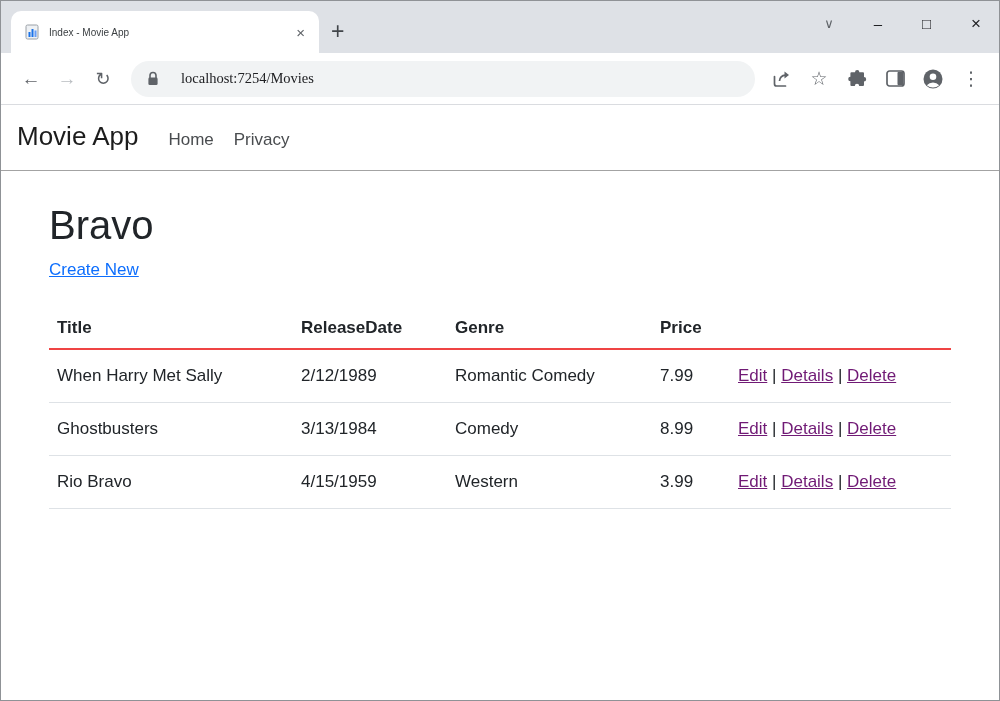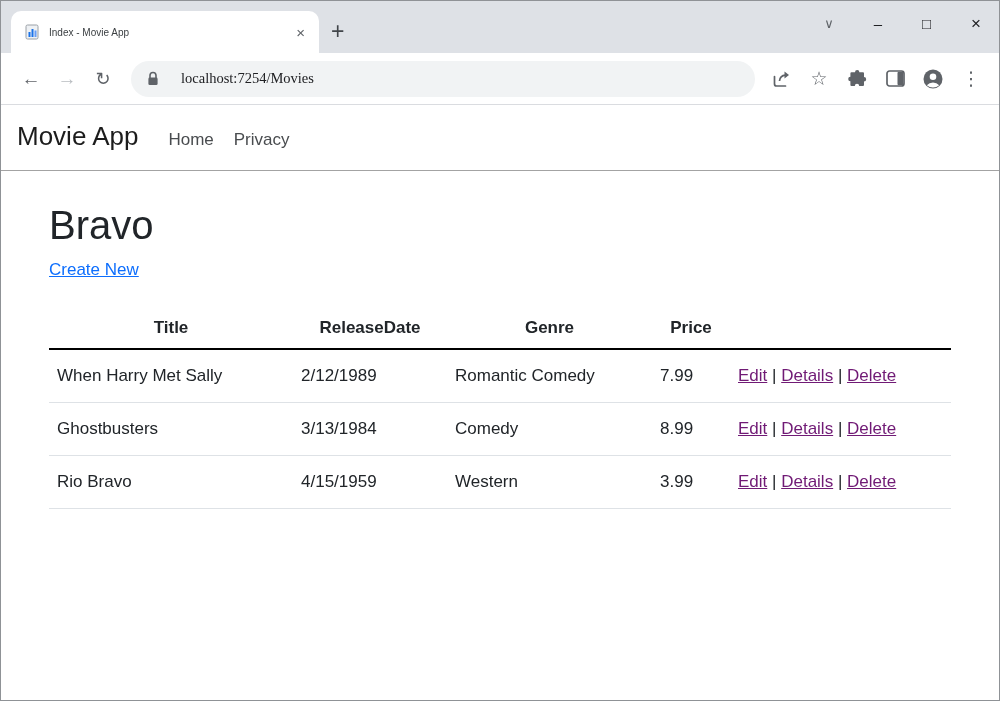--- a/index.html
+++ b/index.html
@@ -83,22 +83,22 @@
   .navlink { font-size: 17px; color: #494c4f; text-decoration: none; margin-right: 20px; }
   .main { padding: 0 48px; }
   .page-heading { font-size: 40px; font-weight: 500; color: #212529; margin: 32px 0 12px; }
   .create { font-size: 17px; color: #0d6efd; text-decoration: underline; }
 
   table.movies {
     width: 100%; border-collapse: collapse; margin-top: 28px;
     font-size: 17px; color: #212529;
   }
   .movies th {
-    text-align: center; font-weight: 700;
-    padding: 10px 8px; border-bottom: 2px solid #000000; margin-left: 46px;
+    text-align: left; font-weight: 700;
+    padding: 10px 8px; border-bottom: 2px solid #ef4444; margin-left: 46px;
   }
   .movies td { padding: 16px 8px; border-bottom: 1px solid #dee2e6; }
   .movies th.c-title { width: 244px; }
   .movies th.c-date  { width: 154px; }
   .movies th.c-genre { width: 205px; }
   .movies th.c-price { width: 78px; }
   a.action { color: #701a75; text-decoration: underline; }
   .sep { color: #212529; }
 
   .footer {

